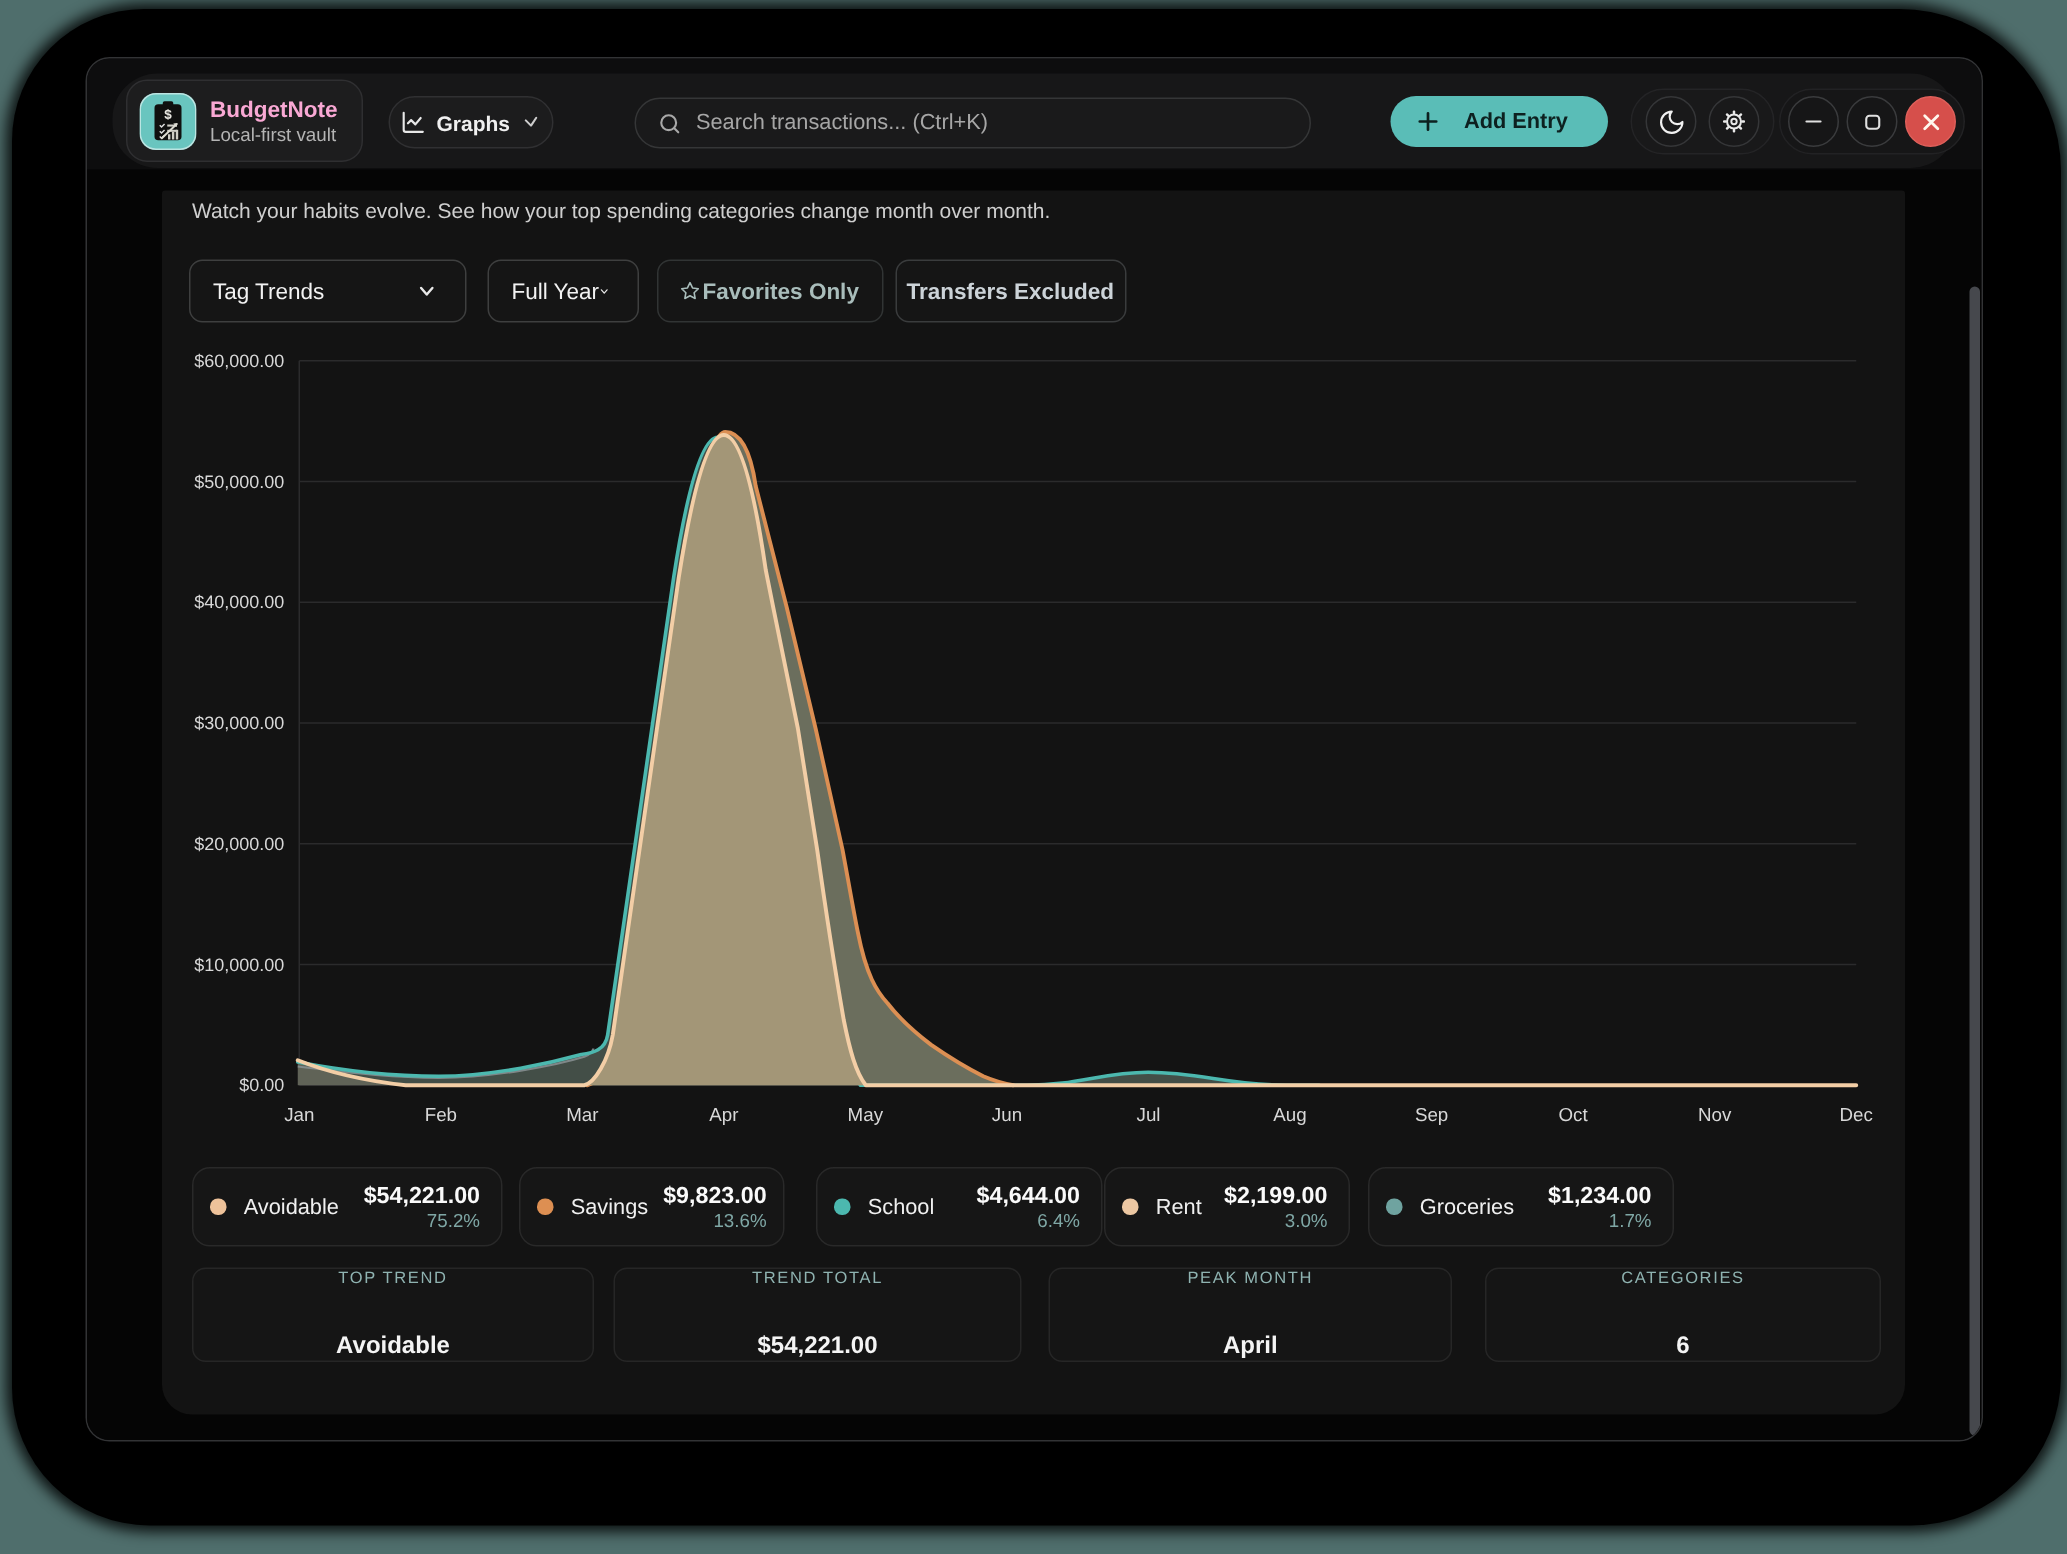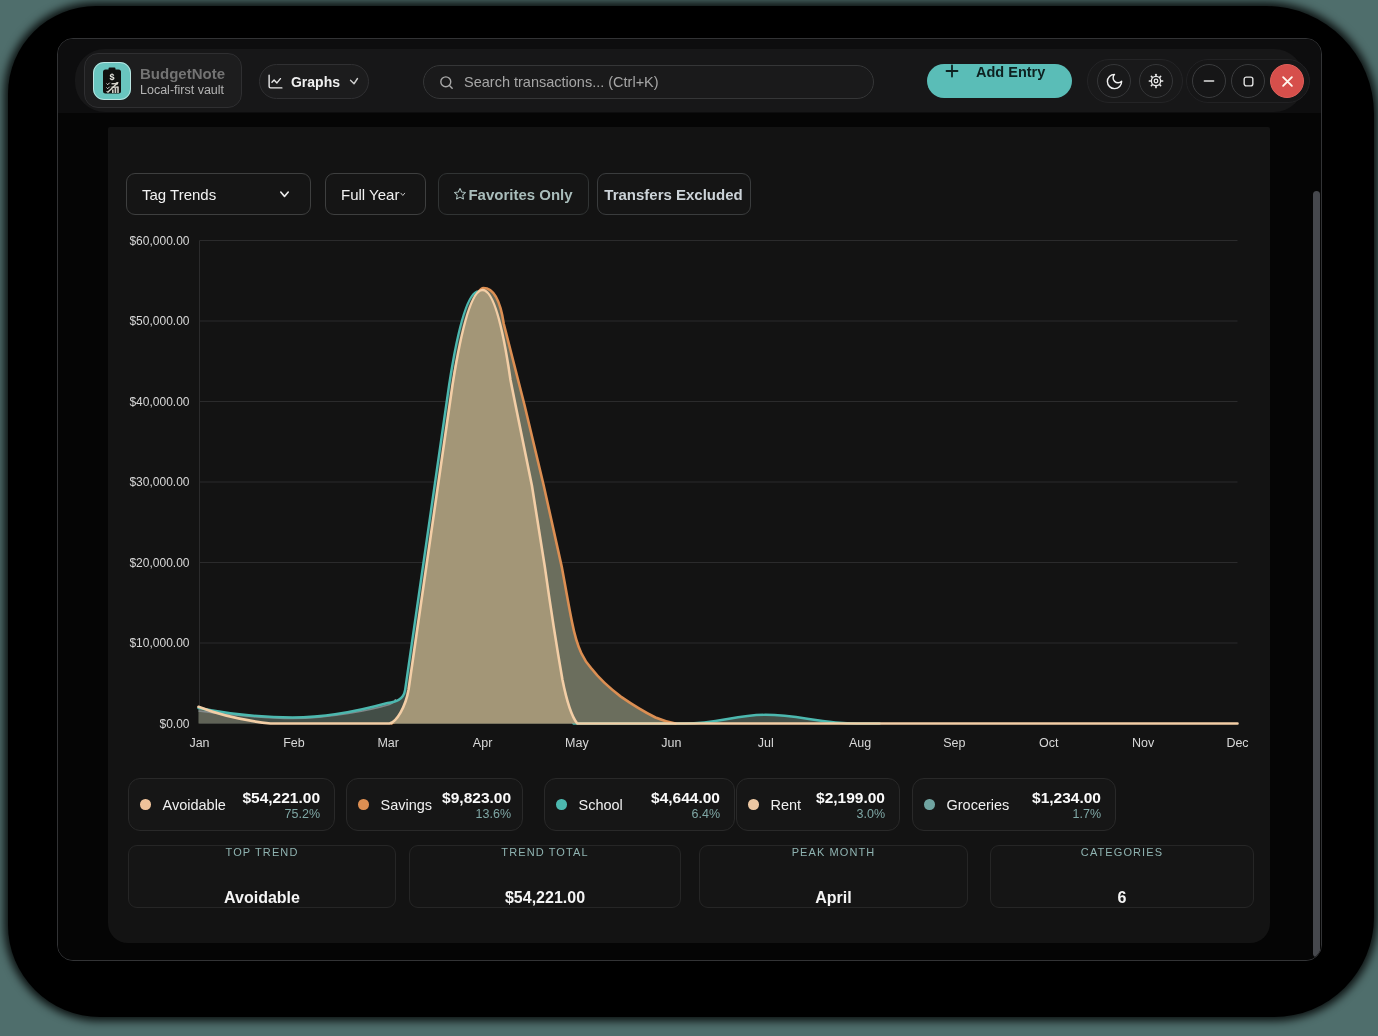--- a/index.html
+++ b/index.html
@@ -3,27 +3,27 @@
 * { margin:0; padding:0; box-sizing:border-box; }
 html,body { width:1378px; height:1036px; overflow:hidden; background:#4f6e6c; font-family:"Liberation Sans",sans-serif; }
 .blob { position:absolute; left:8px; top:6px; right:4px; bottom:19px; background:#000; border-radius:88px 108px 100px 92px; box-shadow:0 0 9px 4px rgba(0,0,0,0.85); }
 .win { position:absolute; left:57px; top:38px; width:1265px; height:923px; background:#0a0a0b; border:1px solid #323335; border-radius:16px; overflow:hidden; }
 .tbar { position:absolute; left:0; top:0; width:100%; height:74px; background:#0d0d0e; }
 .tpill { position:absolute; left:17px; top:10px; width:1229px; height:63px; background:#171718; border-radius:30px; }
 .main { position:absolute; left:0; top:74px; width:100%; height:849px; background:#050505; }
 .card { position:absolute; left:50px; top:14px; width:1162px; height:816px; background:#131313; border-radius:2px 2px 20px 20px; }
 .chip { position:absolute; left:26px; top:14px; width:158px; height:55px; background:#1d1d1e; border:1px solid #2f2f31; border-radius:14px; display:flex; align-items:center; padding-left:8px; }
 .chipt { margin-left:9px; }
-.chipt .t1 { font-size:15px; font-weight:bold; color:#737373; line-height:18px;text-align:center; }
+.chipt .t1 { font-size:15px; font-weight:bold; color:#f9a8d4; line-height:18px;text-align:center; }
 .chipt .t2 { font-size:12.5px; color:#b4b4b4; line-height:14px; }
 .gpill { position:absolute; left:201px; top:25px; width:110px; height:35px; background:#1c1c1d; border:1px solid #303032; border-radius:18px; display:flex; align-items:center; justify-content:center; gap:7px; }
 .gpill span { font-size:14px; color:#f0f0f0; font-weight:bold; font-weight:600; }
 .search { position:absolute; left:365px; top:26px; width:451px; height:34px; background:#1a1a1b; border:1px solid #353637; border-radius:17px; display:flex; align-items:center; padding-left:14px; gap:9px; }
 .search span { font-size:14.5px; color:#a6a6a6; }
-.adden { position:absolute; left:869px; top:25px; width:145px; height:34px; background:#5abdb7; border-radius:17px; display:flex; justify-content:flex-start; padding-left:18px; gap:17px; font-size:14.5px; font-weight:bold; color:#0d2120; }
+.adden { position:absolute; left:869px; top:25px; width:145px; height:34px; background:#5abdb7; border-radius:17px; display:flex; align-items:center; justify-content:flex-start; padding-left:18px; gap:17px; font-size:14.5px; font-weight:bold; color:#0d2120; }
 .igroup { position:absolute; left:1029px; top:20px; width:96px; height:44px; background:#19191a; border:1px solid #242426; border-radius:22px; display:flex; align-items:center; justify-content:center; gap:8px; }
 .icbtn { width:34px; height:34px; border-radius:50%; border:1px solid #353638; display:flex; align-items:center; justify-content:center; }
 .wgroup { position:absolute; left:1128px; top:20px; width:124px; height:44px; background:#161617; border:1px solid #222224; border-radius:22px; display:flex; align-items:center; justify-content:center; gap:5px; }
 .wbtn { width:34px; height:34px; border-radius:50%; border:1px solid #3a3b3d; display:flex; align-items:center; justify-content:center; }
 .wbtn.close { background:#d64f4b; border-color:#de5f5a; }
 .sub { position:absolute; left:20px; top:5px; font-size:14px; color:#cfcfcf; }
 .controls { position:absolute; left:0; top:46px; width:100%; height:42px; }
 .ctl { position:absolute; top:0; height:42px; background:#151515; border:1px solid #3e3f3f; border-radius:9px; display:flex; align-items:center; font-size:15px; color:#f2f2f2; }
 .ctl.sel { justify-content:space-between; padding:0 18px 0 15px; white-space:nowrap; }
 .ctl.btn { justify-content:center; font-weight:bold; }
@@ -129,20 +129,21 @@
         </div>
         <div class="wbtn close">
           <svg width="15" height="15" viewBox="0 0 24 24" fill="none" stroke="#fff7ee" stroke-width="3" stroke-linecap="round">
             <path d="M5 5l14 14M19 5L5 19"></path>
           </svg>
         </div>
       </div>
   </div>
   <div class="main">
     <div class="card">
+      <div class="sub">Watch your habits evolve. See how your top spending categories change month over month.</div>
       <div class="controls">
         <div class="ctl sel" style="left:18px;width:185px">
             <span>Tag Trends</span>
             <svg width="15" height="15" viewBox="0 0 24 24" fill="none" stroke="#e8e8e8" stroke-width="2.6" stroke-linecap="round" stroke-linejoin="round">
               <path d="m6 8 6 7 6-7"></path>
             </svg>
           </div>
         <div class="ctl sel" style="left:217px;width:101px">
             <span style="white-space:nowrap">Full Year</span>
             <svg width="15" height="15" viewBox="0 0 24 24" fill="none" stroke="#e8e8e8" stroke-width="2.6" stroke-linecap="round" stroke-linejoin="round">

